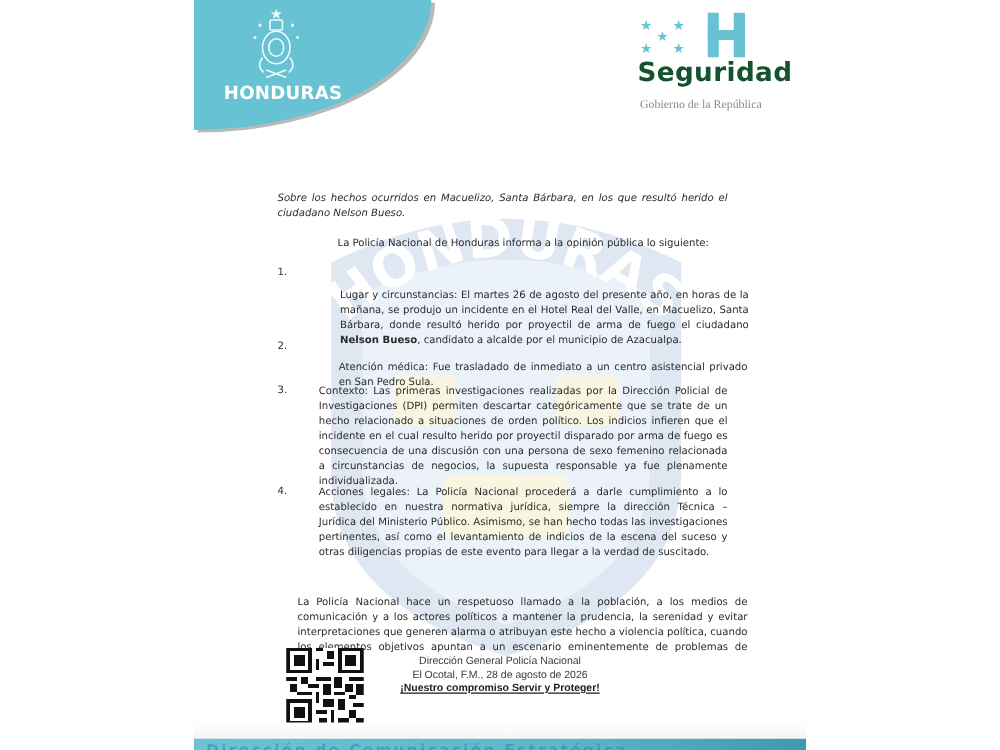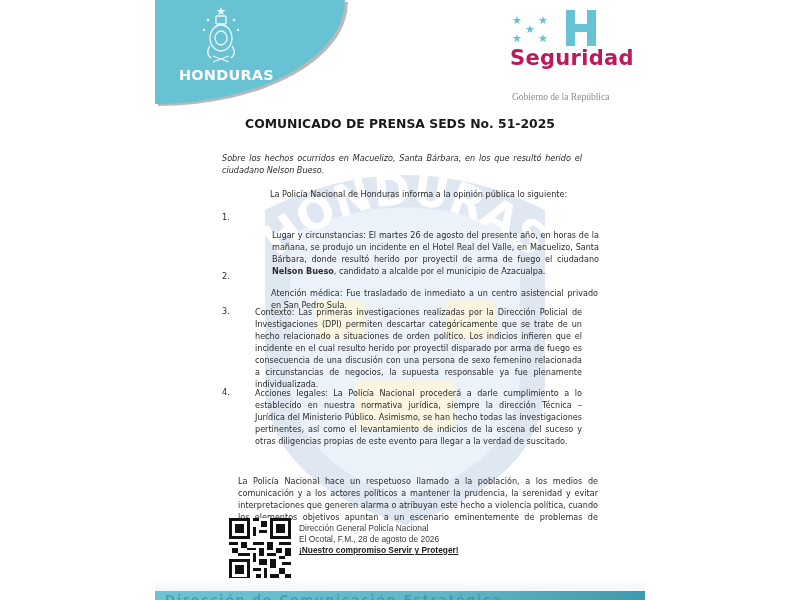--- a/index.html
+++ b/index.html
@@ -21,46 +21,46 @@
     .hn-emblem { position: absolute; left: 44px; top: 6px; width: 44px; height: 58px; }
     .hn-label {
       position: absolute; left: 24px; top: 67px; font-family: "DejaVu Sans", sans-serif;
       font-weight: bold; font-size: 14.5px; color: #ffffff; letter-spacing: 0.2px;
     }
     .seg-logo { position: absolute; left: 355px; top: 8px; width: 140px; height: 90px; }
     .seg-stars { position: absolute; left: 0; top: 4px; width: 50px; height: 34px; }
     .seg-h { position: absolute; left: 56px; top: 2px; width: 30px; height: 36px; }
     .seg-name {
       position: absolute; left: 0; top: 38px; font-family: "DejaVu Sans", sans-serif;
-      font-weight: bold; font-size: 21px; color: #be185d; letter-spacing: 0.3px;
+      font-weight: bold; font-size: 21px; color: #14532d; letter-spacing: 0.3px;
     }
     .seg-sub {
       position: absolute; left: 2px; top: 71px; font-family: "Liberation Serif", serif;
-      font-size: 9.5px; color: #8a8a8a; margin-top: 13px;
+      font-size: 9.5px; color: #8a8a8a;
     }
     
     .watermark { position: absolute; left: 90px; top: 150px; width: 320px; height: 380px; opacity: 0.16; }
     .title {
       position: absolute; left: 0; width: 490px; top: 116px; text-align: center;
       font-family: "DejaVu Sans", sans-serif; font-weight: bold; font-size: 12.4px; color: #1a1a1a;
     }
     .body-text {
       position: absolute; font-family: "DejaVu Sans", sans-serif; font-size: 8.1px;
       line-height: 12px; color: #2b2b2b; text-align: justify; text-align-last: left;
     }
     .intro { left: 67px; top: 152px; width: 360px; }
     .lead { left: 67px; top: 188px; width: 360px; padding-left: 48px; }
     .item-num {
       position: absolute; left: 67px; font-family: "DejaVu Sans", sans-serif; font-size: 8.1px; color: #2b2b2b;
     }
     .item-text { left: 100px; width: 327px; }
     .closing { left: 67px; top: 459px; width: 360px; }
     .qr { position: absolute; left: 74px; top: 517px; width: 62px; height: 64px; }
     .sig {
-      position: absolute; left: 144px; top: 523px; width: 170px; 
+      position: absolute; left: 160px; top: 523px; width: 170px; text-align: center;
       font-family: "Liberation Sans", sans-serif; font-size: 8.4px; line-height: 11px; color: #3a3a3a;
     }
     .sig .motto { font-weight: bold; color: #1d1d1d; text-decoration: underline; }
     .footer-swoosh {
       position: absolute; left: 0; top: 578px; width: 490px; height: 22px;
       background: linear-gradient(180deg, #ffffff 0%, #eceef0 100%);
     }
     .footer-teal {
       position: absolute; left: 0; top: 591px; width: 490px; height: 9px;
       background: linear-gradient(90deg, #6cc3d3 0%, #5fb6c7 60%, #3e9aae 100%);
@@ -125,21 +125,20 @@
     <text font-family="DejaVu Sans, sans-serif" font-weight="bold" font-size="44" fill="#ffffff">
       <textPath href="#arc" startOffset="50%" text-anchor="middle">HONDURAS</textPath>
     </text>
     <g fill="#e4c54a">
       <rect x="70" y="150" width="50" height="40" rx="6"></rect>
       <rect x="200" y="150" width="50" height="40" rx="6"></rect>
       <rect x="110" y="230" width="100" height="50" rx="8"></rect>
     </g>
   </svg>
 
-  <div class="title">COMUNICADO DE PRENSA SEDS No. 51-2025</div>
 
   <p class="body-text intro" style="margin:0;font-style:italic;">Sobre los hechos ocurridos en Macuelizo, Santa Bárbara, en los que resultó herido el ciudadano Nelson Bueso.</p>
   <p class="body-text lead" style="margin:0;">La Policía Nacional de Honduras informa a la opinión pública lo siguiente:</p>
 
   <span class="item-num" style="top:212px;">1.</span>
   <p class="body-text item-text" style="top:212px; margin:17px;"><span>Lugar y circunstancias: El martes 26 de agosto del presente año, en horas de la mañana, se produjo un incidente en el Hotel Real del Valle, en Macuelizo, Santa Bárbara, donde resultó herido por proyectil de arma de fuego el ciudadano </span><b>Nelson Bueso</b><span>, candidato a alcalde por el municipio de Azacualpa.</span></p>
 
   <span class="item-num" style="top:271px;">2.</span>
   <p class="body-text item-text" style="top:271px; margin:16px;">Atención médica: Fue trasladado de inmediato a un centro asistencial privado en San Pedro Sula.</p>
 

